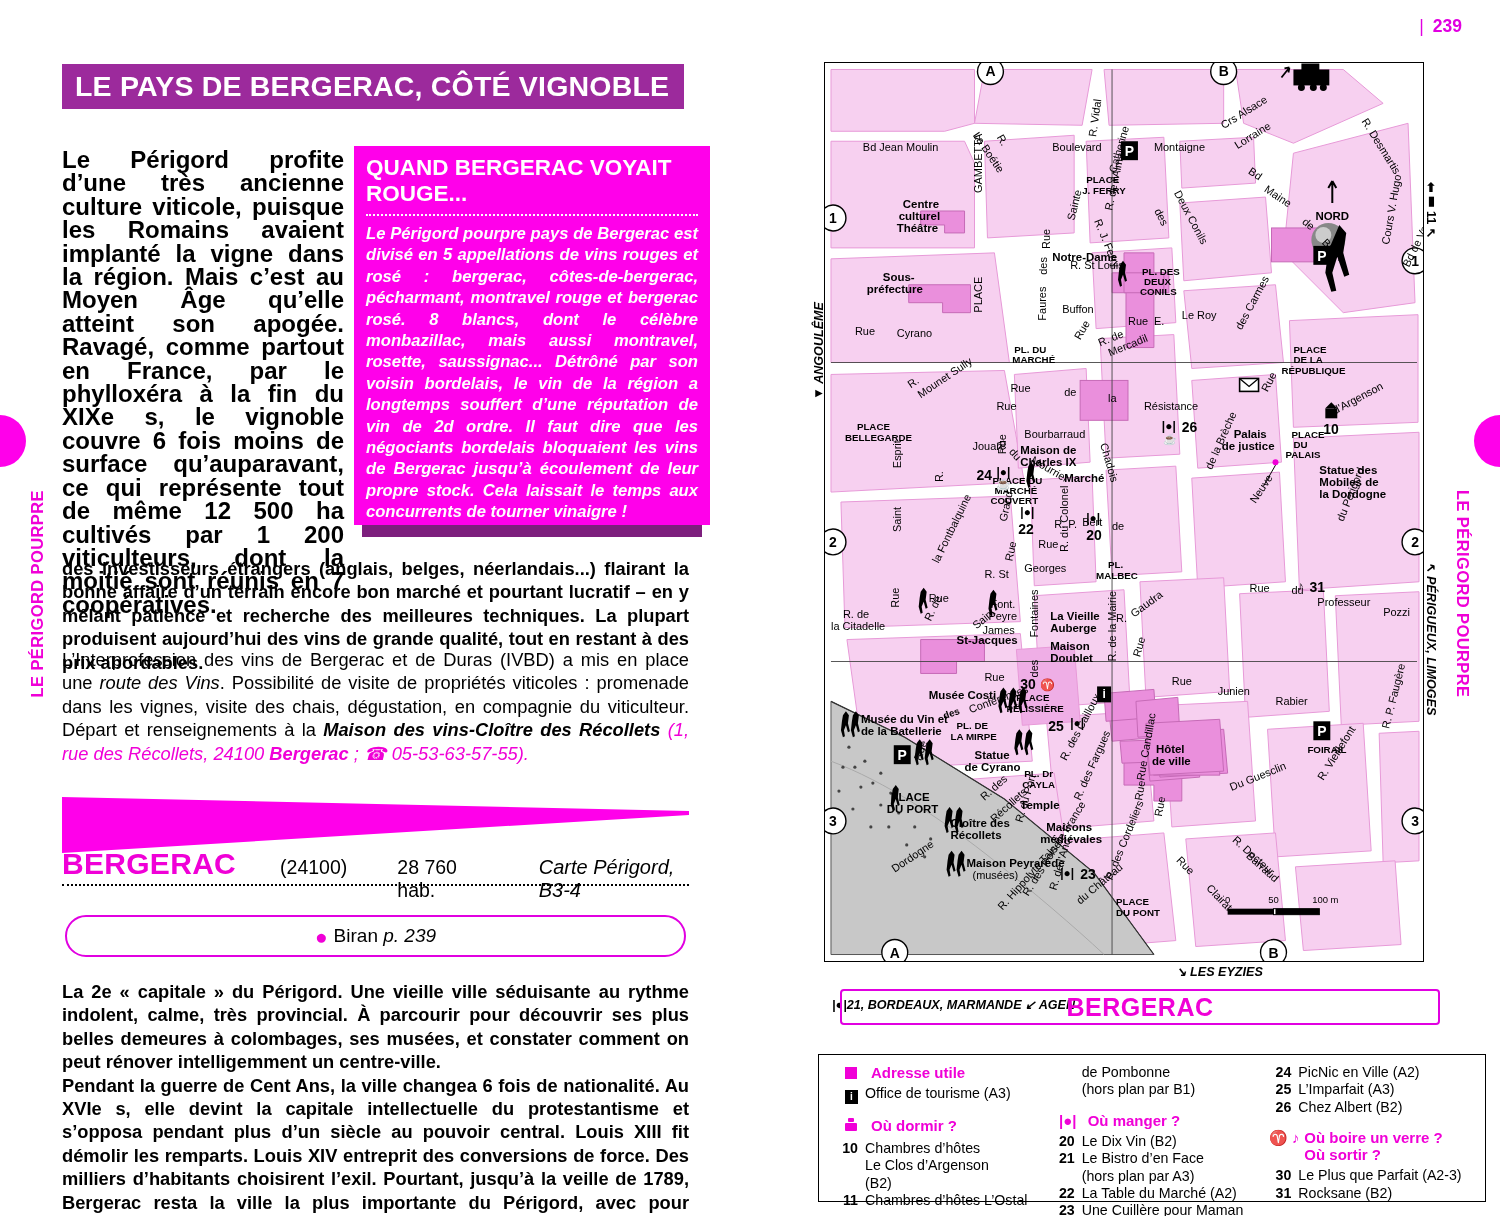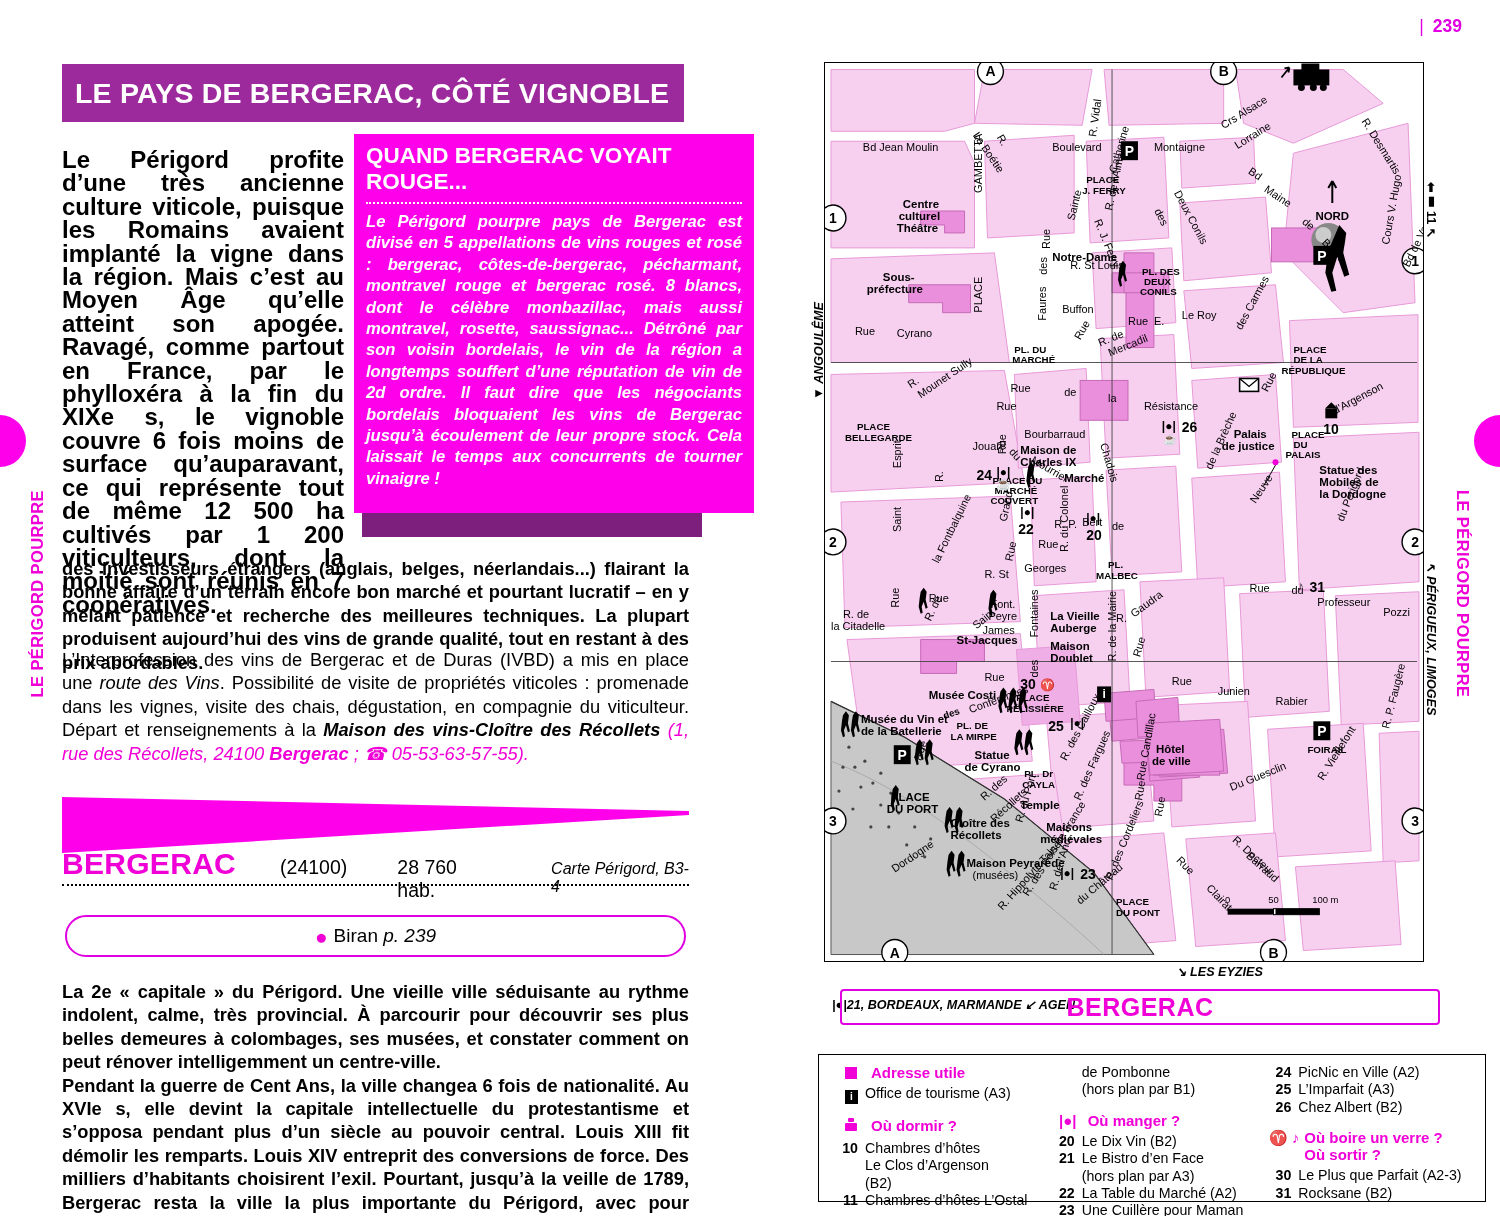--- a/index.html
+++ b/index.html
@@ -18,21 +18,21 @@
   .rh-sep { color: #e100e1; padding: 0 9px; font-weight: 400;}
 
   .page-num-right {
     position: absolute; right: 38px; top: 16px;
     font-size: 17.5px; font-weight: bold; color: #e100e1;
   }
   .pn-bar { color:#e100e1; padding-right:9px; font-weight:400; }
 
   .section-title-bar {
     position: absolute; left: 62px; top: 64px;
-    width: 622px; height: 58px;
+    width: 622px; height: 45px;
     background: #9c2a9c;
     display: flex; align-items: center;
   }
   .section-title-bar span {
     color: #fff; font-size: 28.5px; font-weight: bold;
     padding-left: 13px; letter-spacing: .2px;
   }
 
   
   .col-narrow {
@@ -56,22 +56,22 @@
   .full-reg b { font-weight: bold; font-style: italic; }
   .full-reg i { font-style: italic; }
   .pinkital { color: #f000d7; font-style: italic; }
 
   
   .callout-shadow {
     position: absolute; left: 362px; top: 158px;
     width: 340px; height: 379px; background: #7d1f7d;
   }
   .callout {
-    position: absolute; left: 354px; top: 134px;
-    width: 400px; height: 379px; background: #ff00ea;
+    position: absolute; left: 354px; top: 146px;
+    width: 356px; height: 379px; background: #ff00ea;
     padding: 9px 12px 10px 12px;
   }
   .callout-head {
     color: #fff; font-size: 22.5px; font-weight: bold; line-height: 26px;
     border-bottom: 2.5px dotted #fff; padding-bottom: 7px; margin-bottom: 7px;
   }
   .callout-body {
     color: #fff; font-size: 16.6px; font-style: italic; font-weight: bold;
     line-height: 21.4px; text-align: justify;
   }
@@ -82,21 +82,21 @@
   }
   .bergerac-line {
     position: absolute; left: 62px; top: 847px; width: 627px;
     display: flex; align-items: baseline;
   }
   .berg-name {
     color: #f000d7; font-size: 30px; font-weight: bold; letter-spacing: .3px;
   }
   .berg-cp { color: #000; font-size: 19.5px; margin-left: 44px; }
   .berg-hab { color: #000; font-size: 19.5px; margin-left: 50px; }
-  .berg-carte { color: #000; font-size: 16px; font-style: italic; margin-left: 57px; }
+  .berg-carte { color: #000; font-size: 20px; font-style: italic; margin-left: 57px; }
 
   .dotted-rule {
     position: absolute; left: 62px; top: 884px; width: 627px;
     border-top: 2.5px dotted #000; height: 0;
   }
 
   .plan-box {
     position: absolute; left: 65px; top: 915px; width: 621px; height: 42px;
     border: 2.5px solid #e100e1; border-radius: 21px;
     display: flex; align-items: center; justify-content: center;

